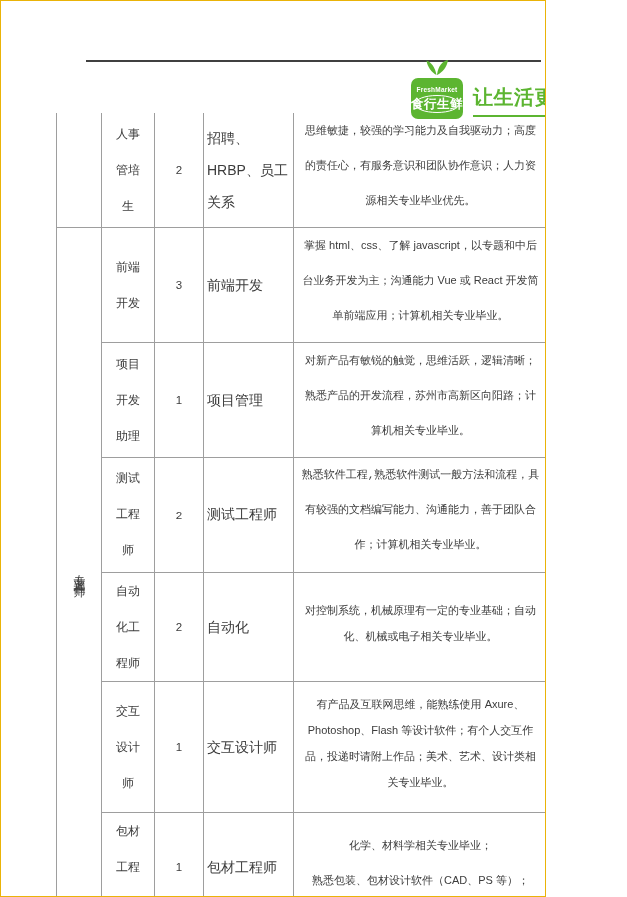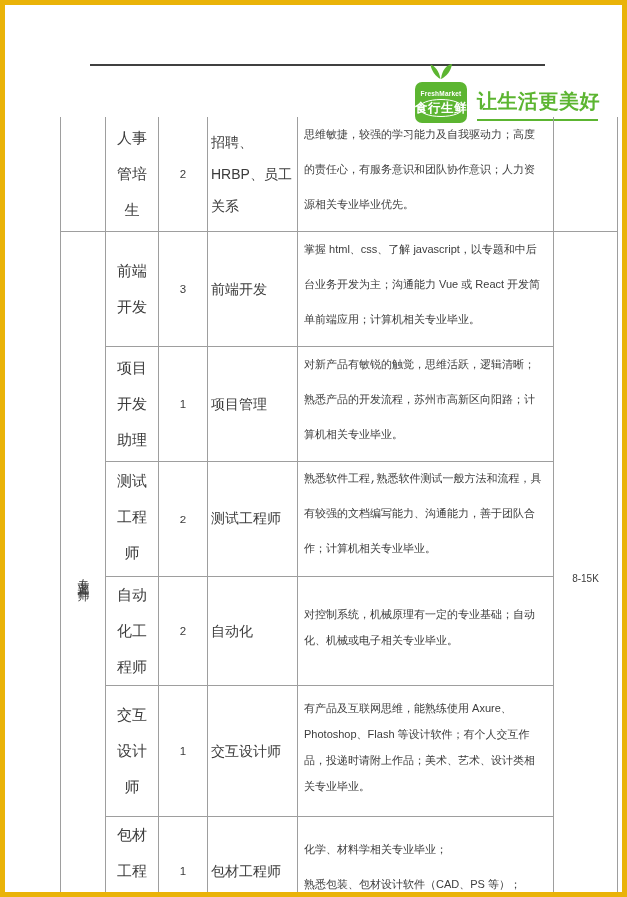--- a/index.html
+++ b/index.html
@@ -1,19 +1,19 @@
 <!DOCTYPE html>
 <html><head>
 <meta charset="utf-8">
 <style>
   * { box-sizing: border-box; }
   html,body { margin:0; padding:0; background:#ffffff; }
   .page {
-    position:relative; width:627px; height:897px; background:#ffffff;
-    border:5px solid #eab308; overflow:hidden;
+    position:relative; width:546px; height:897px; background:#ffffff;
+    border:1px solid #eab308; overflow:hidden;
     font-family:"Liberation Sans", sans-serif; color:#3c3c3c;
   }
   .header-rule { position:absolute; left:85px; top:59px; width:455px; height:0; border-top:2px solid #404040; }
 
   
   .logo-wrap { position:absolute; left:410px; top:58px; width:190px; height:62px; }
   .leaf-icon { position:absolute; left:14px; top:0; }
   .logo-badge {
     position:absolute; left:0; top:19px; width:52px; height:41px;
     border-radius:7px; background:#5cb531; color:#fff; text-align:center; overflow:hidden;
@@ -26,24 +26,24 @@
     font-size:20px; font-weight:bold; color:#5cb531; letter-spacing:0.5px; white-space:nowrap;
   }
   .slogan-underline { position:absolute; left:62px; top:56px; width:121px; height:2px; background:#5cb531; }
 
   
   table.jobs { position:absolute; left:55px; top:112px; width:557px; border-collapse:collapse; table-layout:fixed; }
   table.jobs td { border:1px solid #9e9e9e; vertical-align:middle; overflow:hidden; }
   tr.row-first td { border-top:none; }
   td.c-cat  { text-align:center; }
   td.c-cat span { writing-mode:vertical-rl; text-orientation:upright; font-size:12px; letter-spacing:3px; display:inline-block; }
-  td.c-name { text-align:center; font-size:15px; line-height:36px; padding:0 9px; }
+  td.c-name { text-align:center; font-size:12px; line-height:36px; padding:0 9px; }
   td.c-num  { text-align:center; font-size:11.5px; }
   td.c-title{ font-size:14px; line-height:32px; padding:0 3px; }
-  td.c-desc { font-size:11px; line-height:35px; padding:0 8px 9px 6px; text-align:left; white-space:pre-line;margin-left:10px; }
+  td.c-desc { font-size:11px; line-height:35px; padding:0 8px 9px 6px; text-align:center; white-space:pre-line;margin-left:10px; }
   td.c-desc.lh33 { line-height:26px; }
   td.c-sal  { text-align:center; font-size:10px; }
 
   
   .footer { position:absolute; left:0; top:826px; width:627px; height:20px; font-size:11px; color:#3c3c3c; }
   .footer .f-company { position:absolute; left:85px; }
   .footer .f-address { position:absolute; left:256px; }
   .footer .f-site    { position:absolute; left:426px; }
 </style>
 </head>

